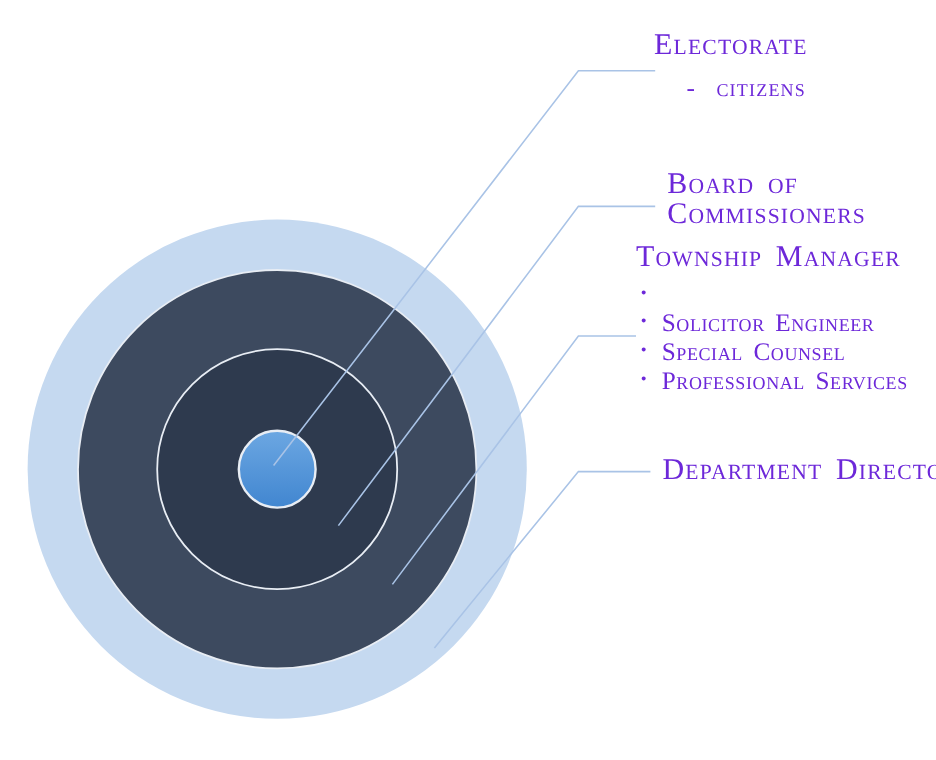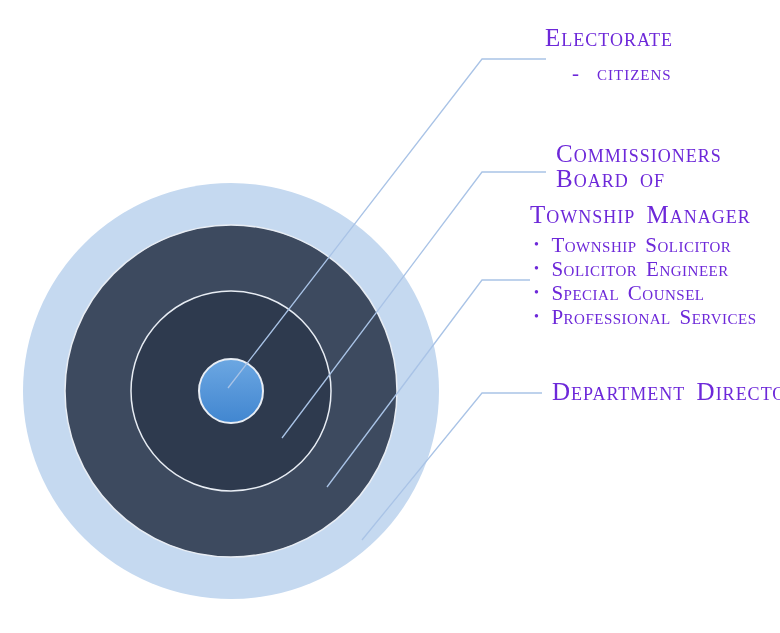--- a/index.html
+++ b/index.html
@@ -79,30 +79,29 @@
 
   <div class="callout callout-electorate">
     <div class="heading">Electorate</div>
     <div class="subline">
       <span>-</span>
       <span>citizens</span>
     </div>
   </div>
 
   <div class="callout callout-board">
+    <div class="heading">Board of</div>
     <div class="heading">Commissioners</div>
-    <div class="heading">Board of</div>
   </div>
 
   <div class="callout callout-township-manager">
     <div class="heading">Township Manager</div>
     <ul class="bullets" id="tm-bullets">
         <li>
           <span class="dot">•</span>
-          <span>Township Solicitor</span>
         </li>
         <li>
           <span class="dot">•</span>
           <span>Solicitor Engineer</span>
         </li>
         <li>
           <span class="dot">•</span>
           <span>Special Counsel</span>
         </li>
         <li>

